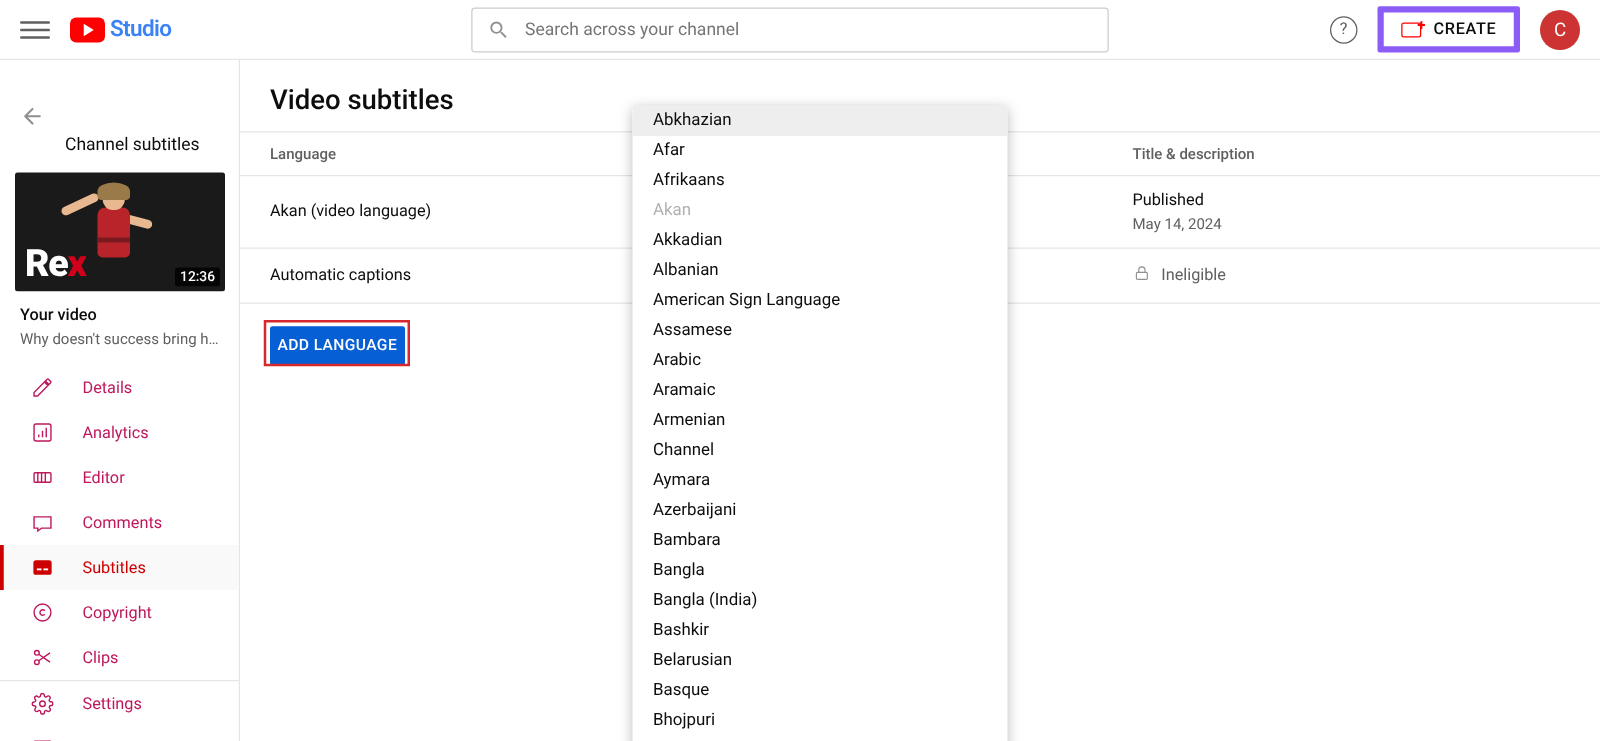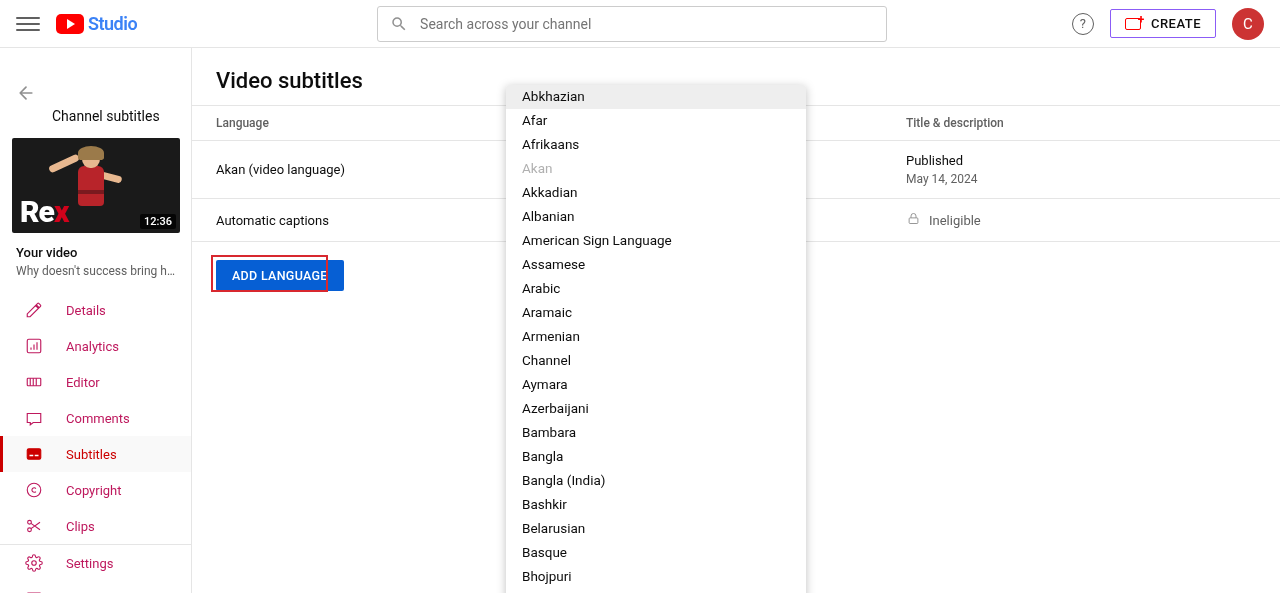--- a/index.html
+++ b/index.html
@@ -11,21 +11,21 @@
 .hamburger span { height: 2px; background: #606060; border-radius: 1px; }
 .logo { display: flex; align-items: center; gap: 4px; }
 .logo-icon { width: 28px; height: 20px; background: #ff0000; border-radius: 5px; position: relative; }
 .logo-icon::after { content: ''; position: absolute; left: 11px; top: 5px; border-left: 8px solid #fff; border-top: 5px solid transparent; border-bottom: 5px solid transparent; }
 .logo-text { font-weight: 600; font-size: 18px; color: #3b82f6; letter-spacing: -0.5px; }
 .search-box { margin-left: 240px; width: 510px; height: 36px; border: 1px solid #ccc; border-radius: 3px; display: flex; align-items: center; padding: 0 12px; background: #fff; }
 .search-box svg { fill: #909090; margin-right: 12px; }
 .search-box input { border: none; outline: none; flex: 1; font-size: 14px; color: #606060; }
 .header-right { margin-left: auto; display: flex; align-items: center; gap: 16px; }
 .help-icon { width: 22px; height: 22px; border: 1.5px solid #606060; border-radius: 50%; display: flex; align-items: center; justify-content: center; font-size: 13px; color: #606060; cursor: pointer; }
-.create-btn { border: 1px solid #8b5cf6; border-radius: 2px; padding: 6px 14px; display: flex; align-items: center; gap: 8px; font-size: 13px; font-weight: 500; cursor: pointer; letter-spacing: 0.5px; }
+.create-btn { border: 5px solid #8b5cf6; border-radius: 2px; padding: 6px 14px; display: flex; align-items: center; gap: 8px; font-size: 13px; font-weight: 500; cursor: pointer; letter-spacing: 0.5px; }
 .create-btn-icon { width: 18px; height: 14px; position: relative; }
 .create-btn-icon::before { content:''; position:absolute; width:14px; height:10px; border:1.5px solid #ff0000; border-radius:2px; left:0; top:1px; }
 .create-btn-icon::after { content:'+'; position:absolute; right:-2px; top:-4px; color:#ff0000; font-size:12px; font-weight:bold; }
 .avatar { width: 32px; height: 32px; border-radius: 50%; background: #c33; color: #fff; display: flex; align-items: center; justify-content: center; font-size: 15px; cursor:pointer; }
 
 
 .body { display: flex; height: calc(100% - 48px); }
 .sidebar { width: 192px; border-right: 1px solid #e5e5e5; display: flex; flex-direction: column; }
 .sidebar-header { display: flex; align-items: center; padding: 14px 16px; gap: 16px; }
 .back-arrow { width: 20px; height: 20px; cursor: pointer; }
@@ -64,21 +64,21 @@
 .col-lang { width: 340px; }
 .col-mod { width: 350px; }
 .col-td { flex:1; }
 .table-row { display:flex; border-bottom:1px solid #e5e5e5; padding: 12px 24px; font-size: 13px; align-items:center; }
 .mod-date { padding-top: 0; }
 .mod-date-sub { color:#606060; font-size:12px; margin-top:4px; }
 .ineligible { display:flex; align-items:center; gap:8px; color:#606060; }
 .lock-icon svg{ stroke:#909090; fill:none; stroke-width:1.5; }
 .add-lang-wrap { padding: 18px 24px; position:relative; }
 .highlight-box { position:absolute; left:19px; top:13px; width:117px; height:37px; border:2px solid #d8282f; pointer-events:none; }
-.add-lang-btn { background:#065fd4; color:#fff; border:none; padding: 8px 16px; font-size: 12.5px; font-weight: 500; letter-spacing: 0.3px; border-radius: 2px; cursor: pointer; }
+.add-lang-btn { background:#065fd4; color:#fff; border:none; padding: 8px 6px; font-size: 12.5px; font-weight: 500; letter-spacing: 0.3px; border-radius: 2px; cursor: pointer; }
 
 
 .dropdown { position:absolute; left:314px; top:37px; width:300px; height:521px; background:#fff; border-radius: 3px; box-shadow: 0 2px 10px rgba(0,0,0,.25); overflow:hidden; z-index:10; }
 .dropdown-inner { height:100%; overflow-y:auto; }
 .dropdown-inner::-webkit-scrollbar{width:10px;}
 .dropdown-inner::-webkit-scrollbar-thumb{background:#ccc;border-radius:5px;}
 .dropdown-inner::-webkit-scrollbar-track{background:#f5f5f5;}
 .dd-item { padding: 5px 16px; font-size: 13.5px; cursor:pointer; color:#0d0d0d; line-height:1; height:24px; display:flex; align-items:center;}
 .dd-item.hovered { background:#eee; }
 .dd-item.disabled { color:#b0b0b0; }

